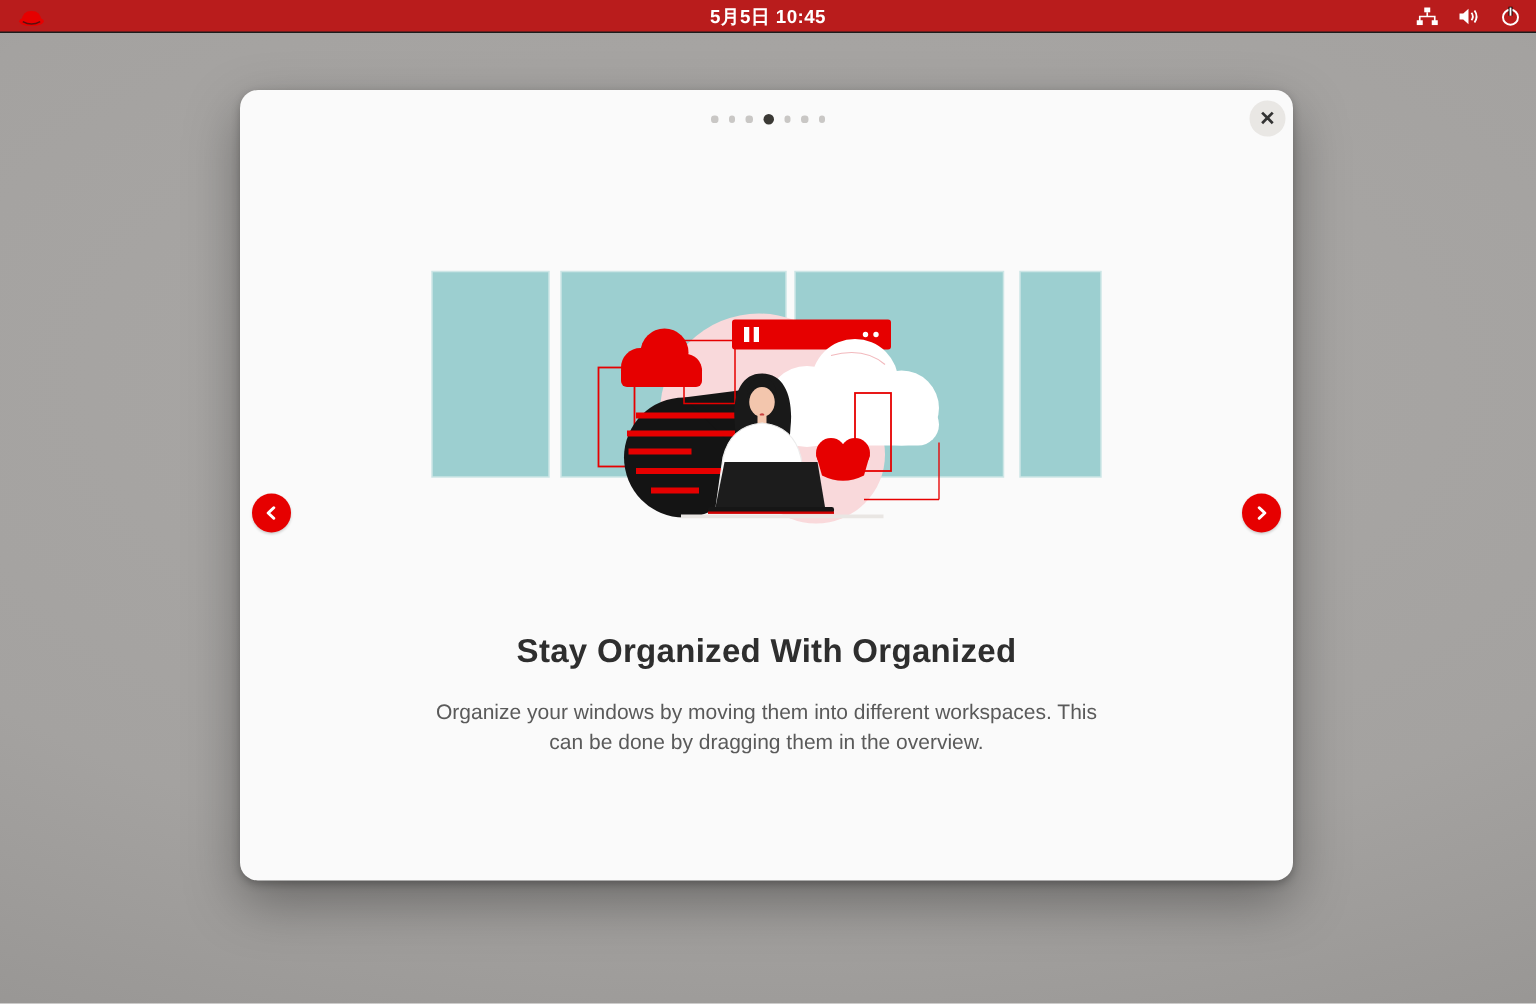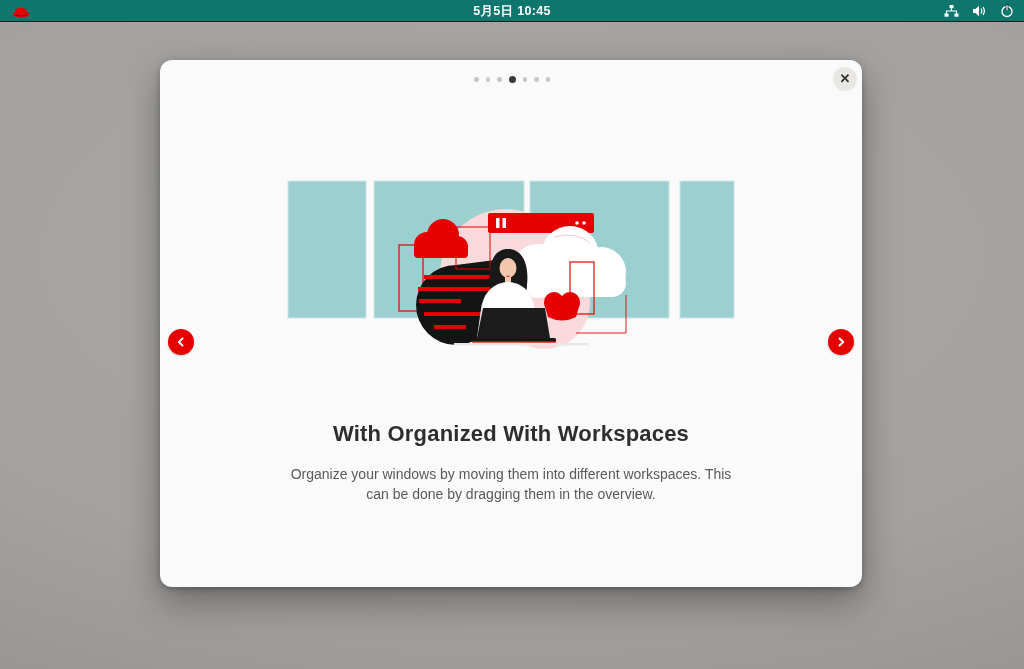--- a/index.html
+++ b/index.html
@@ -6,21 +6,21 @@
   html, body { width: 1024px; height: 669px; overflow: hidden; }
   body {
     font-family: "Liberation Sans", sans-serif;
     background: radial-gradient(ellipse 120% 90% at 50% 38%, #aaa8a6 0%, #a4a2a0 55%, #908e8c 100%);
     position: relative;
   }
 
   
   .topbar {
     position: absolute; top: 0; left: 0; right: 0; height: 22px;
-    background: #0f766e; display: flex; align-items: center;
+    background: #b91c1c; display: flex; align-items: center;
     border-bottom: 1px solid #1c1c1c; z-index: 50;
   }
   .topbar-left { position: absolute; left: 10px; top: 0; height: 22px; display: flex; align-items: center; }
   .topbar-center {
     position: absolute; left: 0; right: 0; top: 0; height: 22px;
     display: flex; align-items: center; justify-content: center;
     color: #fff; font-size: 12.5px; font-weight: 700; letter-spacing: .3px;
   }
   .topbar-right {
     position: absolute; right: 10px; top: 0; height: 22px;
@@ -186,21 +186,21 @@
     <ellipse cx="240" cy="151" rx="5" ry="3.5" fill="#f3c6ad"></ellipse>
   </g>
   <g>
     <polygon points="197,133 259,133 264,163 191,163" fill="#1c1c1c"></polygon>
     <rect x="186" y="163" width="84" height="4" rx="1.5" fill="#161616"></rect>
     <rect x="186" y="166" width="84" height="1.6" fill="#cf0000"></rect>
   </g>
   <rect x="168" y="168" width="135" height="2.5" fill="#e9e6e3"></rect>
 </svg>
 
-<div class="tour-title">With Organized With Workspaces</div>
+<div class="tour-title">Stay Organized With Organized</div>
 <div class="tour-body">Organize your windows by moving them into different workspaces. This can be done by dragging them in the overview.</div>
 
 <button class="nav-btn nav-prev">
   <svg width="10" height="10" viewBox="0 0 10 10">
     <polyline points="6.5,1.5 2.8,5 6.5,8.5" fill="none" stroke="#fff" stroke-width="2" stroke-linecap="round" stroke-linejoin="round"></polyline>
   </svg>
 </button>
 <button class="nav-btn nav-next">
   <svg width="10" height="10" viewBox="0 0 10 10">
     <polyline points="3.5,1.5 7.2,5 3.5,8.5" fill="none" stroke="#fff" stroke-width="2" stroke-linecap="round" stroke-linejoin="round"></polyline>

